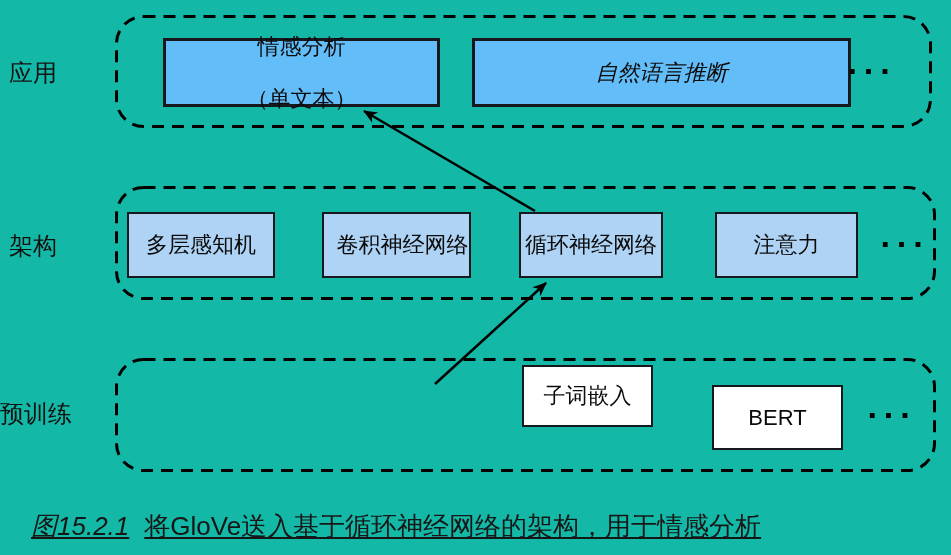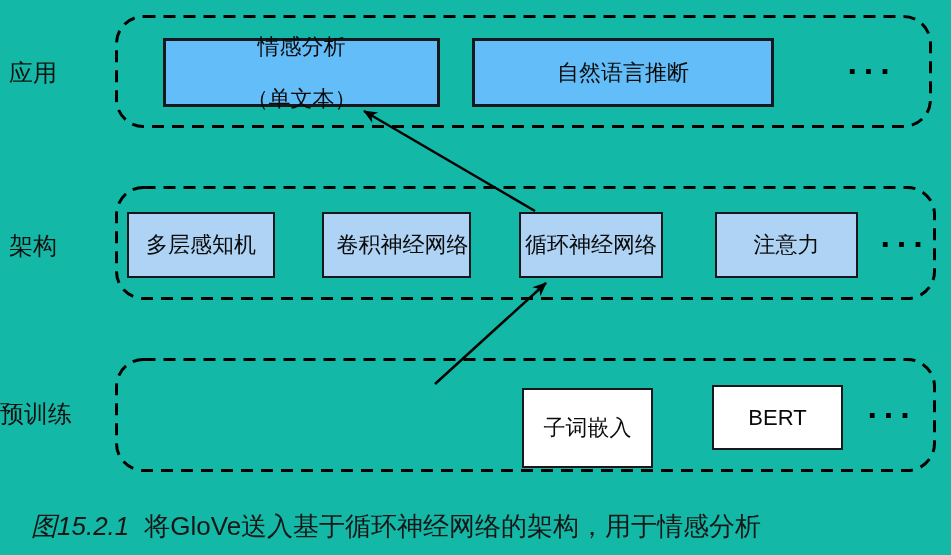--- a/index.html
+++ b/index.html
@@ -68,20 +68,21 @@
     color: #000000;
   }
   .caption {
     position: absolute;
     left: 31px;
     top: 509px;
     font-size: 26px;
     line-height: 34px;
     color: #161616;
     white-space: nowrap;
+    text-decoration: underline;
   }
   .cap-num {
     font-style: italic;
     margin-right: 15px;
   }
 </style>
 </head>
 <body>
 
 <div class="canvas">
@@ -100,40 +101,40 @@
   </svg>
 
   <div class="row-label" style="left:9px; top:60px;">应用</div>
   <div class="row-label" style="left:9px; top:233px;">架构</div>
   <div class="row-label" style="left:0px; top:401px;">预训练</div>
 
   <div class="box box-app" style="left:163px; top:38px; width:277px; height:69px;">
     <span>情感分析</span>
     <span>（单文本）</span>
   </div>
-  <div class="box box-app" style="left:472px; top:38px; width:302px; height:69px;">
+  <div class="box box-app" style="left:472px; top:38px; width:379px; height:69px;font-style:italic;">
     <span>自然语言推断</span>
   </div>
   <div class="dots" style="left:836px; top:57px;">···</div>
 
   <div class="box box-arch" style="left:127px; top:212px; width:148px; height:66px;">
     <span>多层感知机</span>
   </div>
   <div class="box box-arch" style="left:322px; top:212px; width:149px; height:66px;padding-left:12px;">
     <span>卷积神经网络</span>
   </div>
   <div class="box box-arch" style="left:519px; top:212px; width:144px; height:66px;">
     <span>循环神经网络</span>
   </div>
   <div class="box box-arch" style="left:715px; top:212px; width:143px; height:66px;">
     <span>注意力</span>
   </div>
   <div class="dots" style="left:869px; top:230px;">···</div>
 
-  <div class="box box-pre" style="left:522px; top:388px; width:131px; height:80px;">
+  <div class="box box-pre" style="left:522px; top:365px; width:131px; height:62px;">
     <span>子词嵌入</span>
   </div>
   <div class="box box-pre" style="left:712px; top:385px; width:131px; height:65px;">
     <span>BERT</span>
   </div>
   <div class="dots" style="left:856px; top:401px;">···</div>
 
   <div class="caption">
     <span class="cap-num">图15.2.1</span><span>将GloVe送入基于循环神经网络的架构，用于情感分析</span>
   </div>

